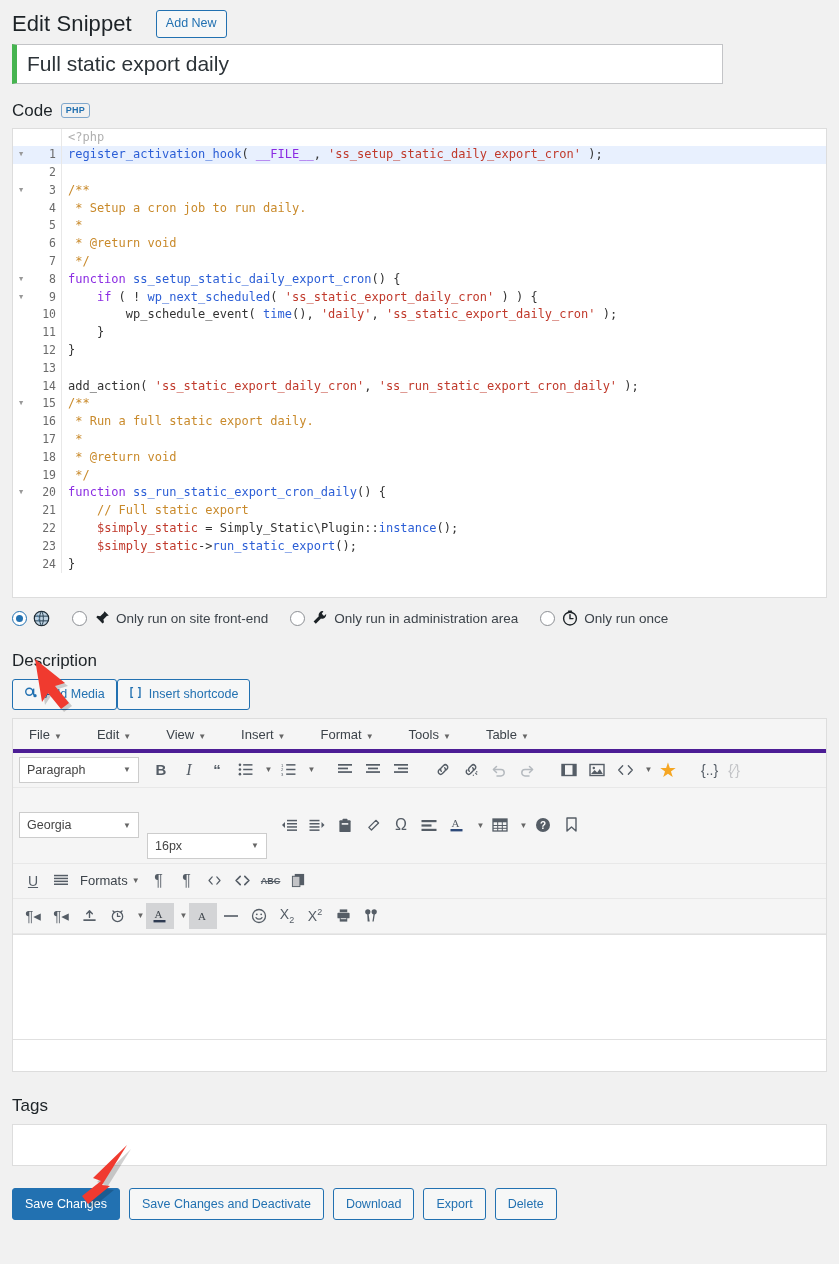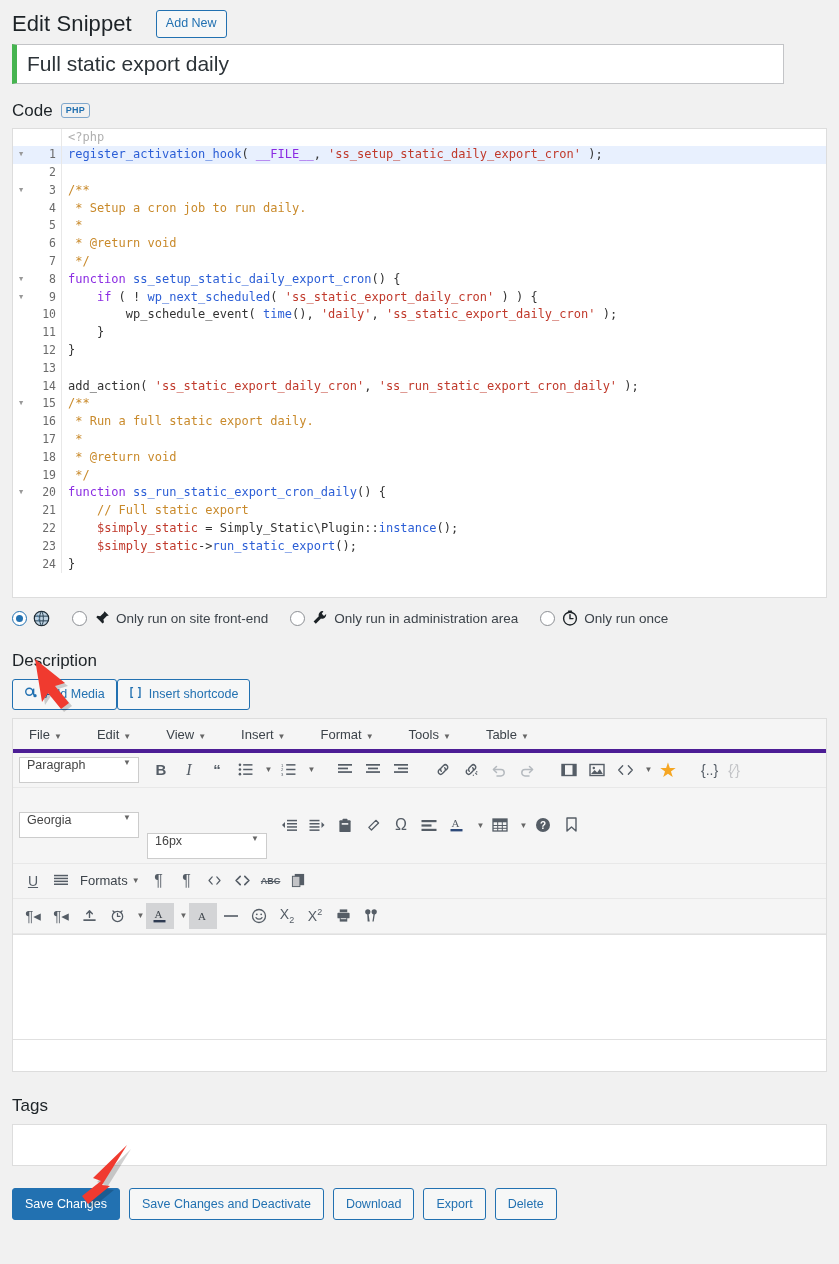--- a/index.html
+++ b/index.html
@@ -25,21 +25,21 @@
   .add-new-btn {
     font-size: 12.5px; color: #2271b1;
     background: #f6f7f7; border: 1px solid #2271b1;
     border-radius: 3px; padding: 4px 9px; line-height: 1.4;
     cursor: pointer;
   }
 
   
   .title-wrap { padding: 0 0 0 12px; }
   .title-input {
-    display: block; width: 772px; height: 40px;
+    display: block; width: 711px; height: 40px;
     border: 1px solid #c3c4c7; border-left: 5px solid #46b450;
     background: #fff; font-size: 21px; color: #2c3338;
     padding: 4px 10px; font-family: "Liberation Sans", sans-serif;
     outline: none;
   }
 
   
   .code-label-row {
     display:flex; align-items:center; gap:8px;
     padding: 17px 12px 7px 12px;
@@ -125,21 +125,21 @@
     display:flex; align-items:center; gap:0;
     padding: 4px 6px; border-bottom:1px solid #e8e8e8; flex-wrap:nowrap;
   }
   .tb-btn {
     width:28px; height:26px; display:flex; align-items:center; justify-content:center;
     color:#555d66; font-size:14px; cursor:pointer; flex:0 0 auto;
   }
   .tb-btn.wide { width:auto; padding: 0 5px; }
   .tb-sel {
     border:1px solid #ccc; background:#fff; height:26px; min-width:120px;
-    display:flex; align-items:flex-start; justify-content:space-between;
+    display:flex; align-items:center; justify-content:space-between;
     font-size:12.5px; color:#444; padding: 0 7px; margin-right:8px; cursor:pointer;
     font-family:"Liberation Sans", sans-serif;
   }
   .tb-sel.sz { min-width:120px;margin-top:41px; }
   .tb-caret { font-size:8px; color:#666; margin-left:8px; }
   .tb-gap { width:14px; flex:0 0 14px; }
   .mce-body { background:#fff; height:105px; border-top:1px solid #e0e0e0; }
   .mce-status { background:#fff; height:32px; border-top:1px solid #e0e0e0; }
 
   

